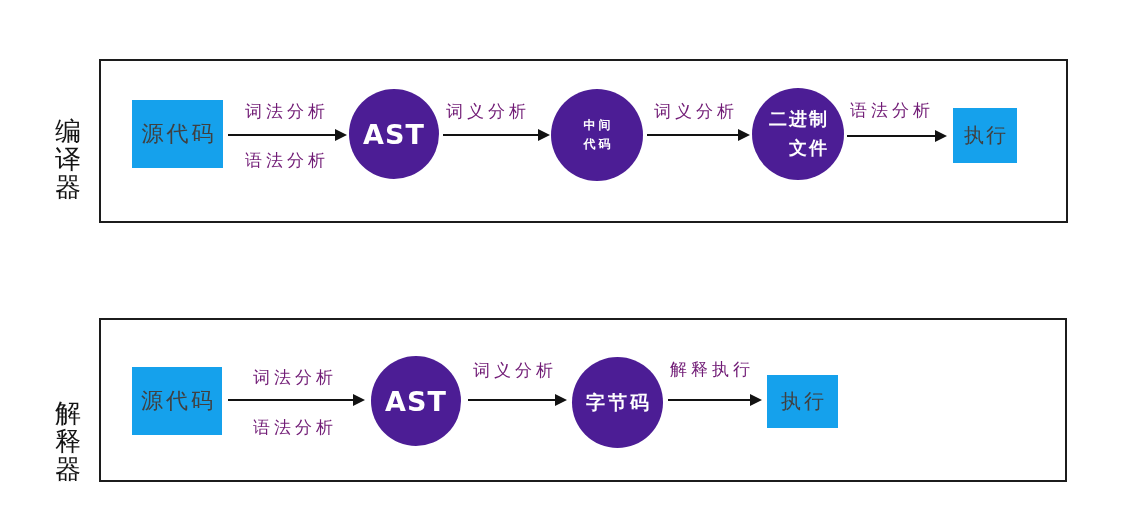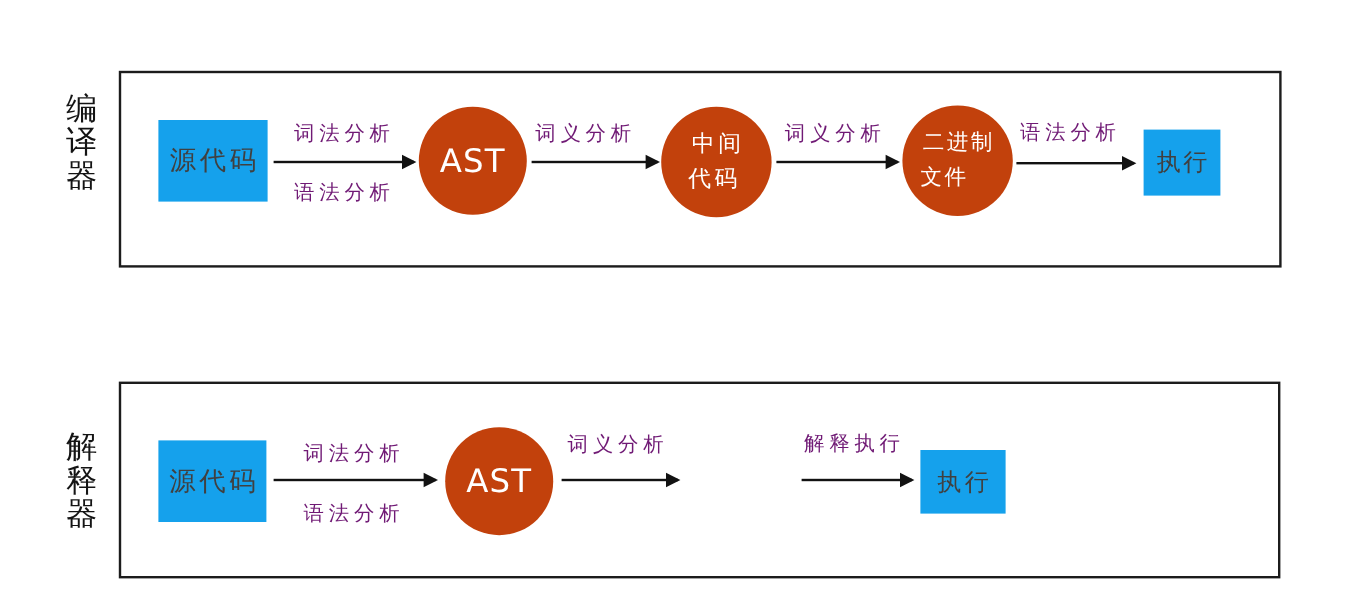--- a/index.html
+++ b/index.html
@@ -22,50 +22,51 @@
 
   .side-label {
     position: absolute;
     width: 32px;
     font-size: 26px;
     line-height: 28px;
     text-align: center;
     word-break: break-all;
     color: #141414;
     font-weight: 500;
+    margin-top: 40px;
   }
   .side-label-compiler    { left: 52px; top: 77px;  }
   .side-label-interpreter { left: 52px; top: 359px; }
 
   .rect-node {
     position: absolute;
     background: #15a1ec;
     color: #404040;
     display: flex;
     align-items: center;
     justify-content: center;
     letter-spacing: 3px;
     text-indent: 3px;
     font-weight: 500;
   }
   .circle-node {
     position: absolute;
-    background: #c2410c;
+    background: #4c1d95;
     color: #ffffff;
     border-radius: 50%;
     display: flex;
     align-items: center;
     justify-content: center;
-    text-align: left;
+    text-align: right;
     white-space: pre-line;
-    font-weight: 400;
+    font-weight: 700;
   }
   .c-source { left: 132px; top: 100px; width: 91px; height: 68px; font-size: 22px; }
   .c-ast    { left: 349px; top: 89px;  width: 90px; height: 90px; font-size: 27px; letter-spacing: 1px; }
-  .c-inter  { left: 551px; top: 89px;  width: 92px; height: 92px; font-size: 19px; line-height: 1.55; letter-spacing: 3px; text-indent: 3px; }
+  .c-inter  { left: 551px; top: 89px;  width: 92px; height: 92px; font-size: 12px; line-height: 1.55; letter-spacing: 3px; text-indent: 3px; }
   .c-binary { left: 752px; top: 88px;  width: 92px; height: 92px; font-size: 18px; line-height: 1.6; letter-spacing: 2px; text-indent: 2px; }
   .c-exec   { left: 953px; top: 108px; width: 64px; height: 55px; font-size: 20px; letter-spacing: 2px; text-indent: 2px; }
 
   .i-source { left: 132px; top: 367px; width: 90px; height: 68px; font-size: 22px; }
   .i-ast    { left: 371px; top: 356px; width: 90px; height: 90px; font-size: 27px; letter-spacing: 1px; }
   .i-byte   { left: 572px; top: 357px; width: 91px; height: 91px; font-size: 19px; letter-spacing: 3px; text-indent: 3px; }
   .i-exec   { left: 767px; top: 375px; width: 71px; height: 53px; font-size: 20px; letter-spacing: 3px; text-indent: 3px; }
 
   .arrow {
     position: absolute;
@@ -144,20 +145,21 @@
   <div class="flow-label lbl-c-syntax">语法分析</div>
   <div class="flow-label lbl-c-semantic">词义分析</div>
   <div class="flow-label lbl-c-optimize">词义分析</div>
   <div class="flow-label lbl-c-direct">语法分析</div>
 
   <div class="side-label side-label-interpreter">解释器</div>
   <div class="panel panel-interpreter"></div>
 
   <div class="rect-node i-source">源代码</div>
   <div class="circle-node i-ast">AST</div>
+  <div class="circle-node i-byte">字节码</div>
   <div class="rect-node i-exec">执行</div>
 
   <div class="arrow arr-i1"></div>
   <div class="arrow arr-i2"></div>
   <div class="arrow arr-i3"></div>
 
   <div class="flow-label lbl-i-lexical">词法分析</div>
   <div class="flow-label lbl-i-syntax">语法分析</div>
   <div class="flow-label lbl-i-semantic">词义分析</div>
   <div class="flow-label lbl-i-interpret">解释执行</div>

